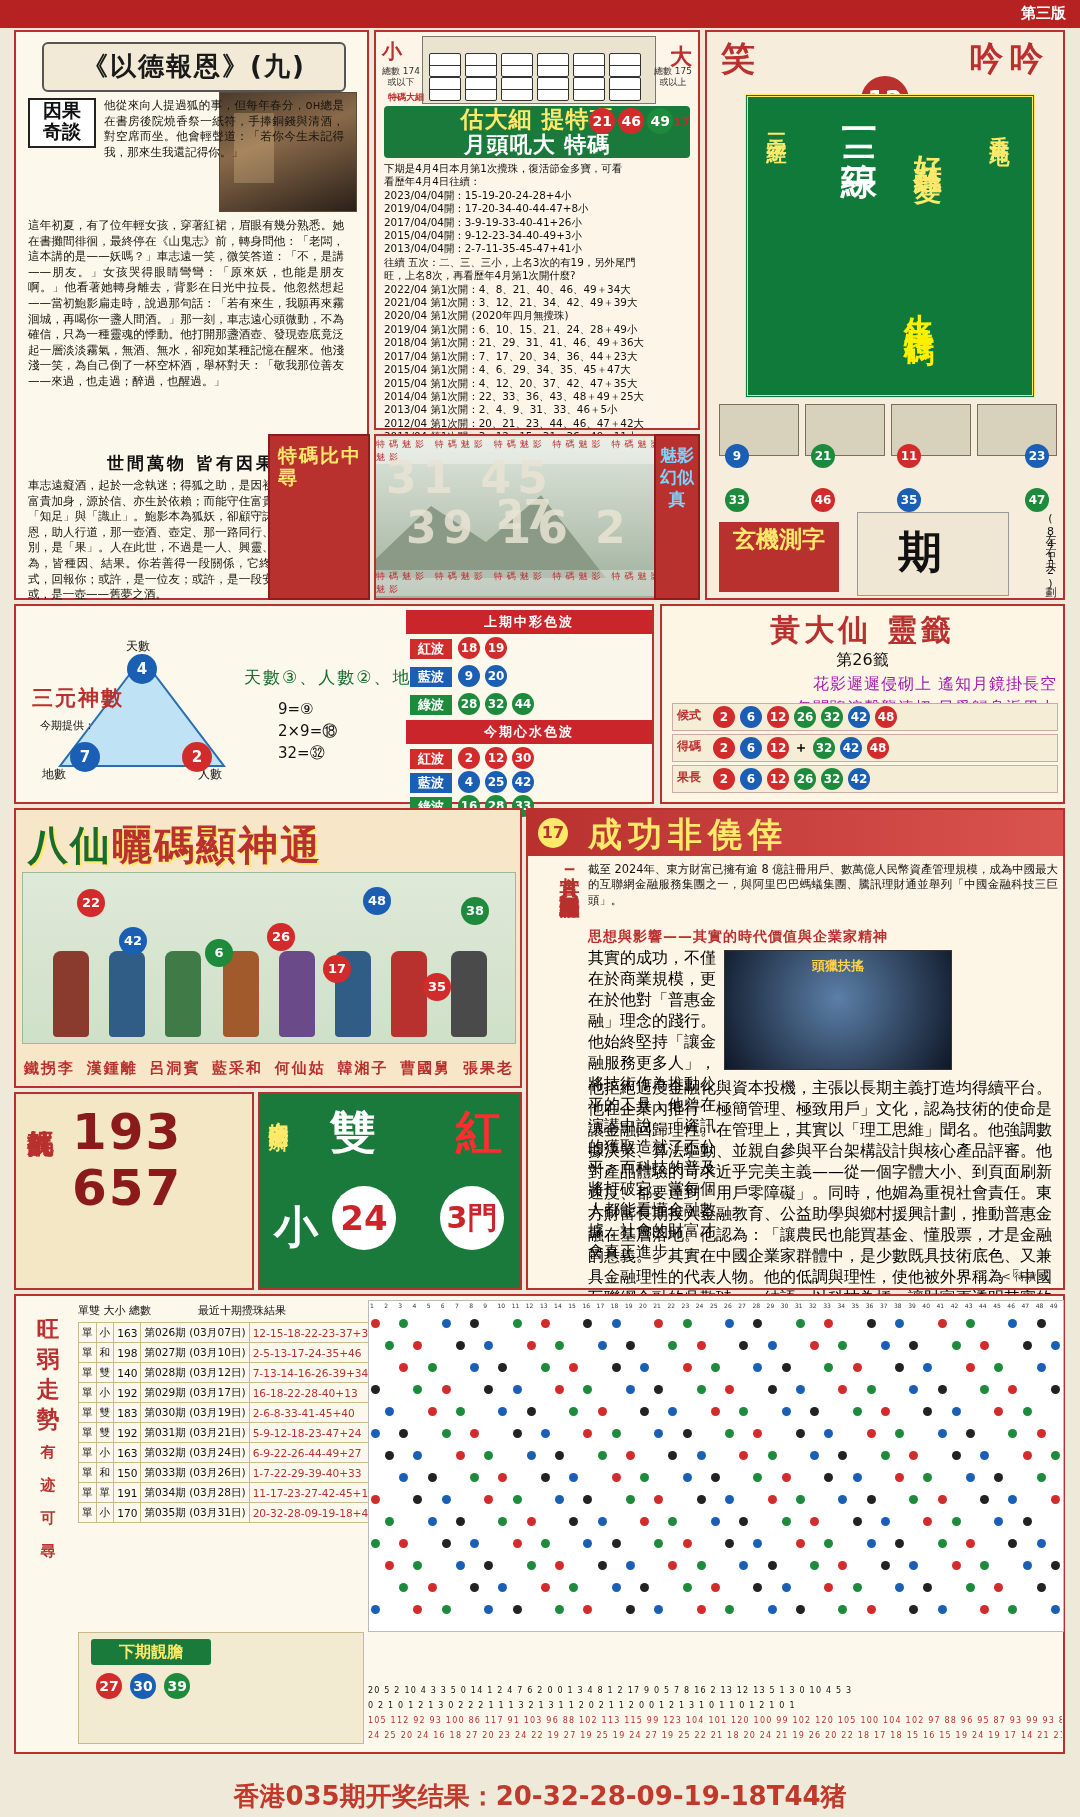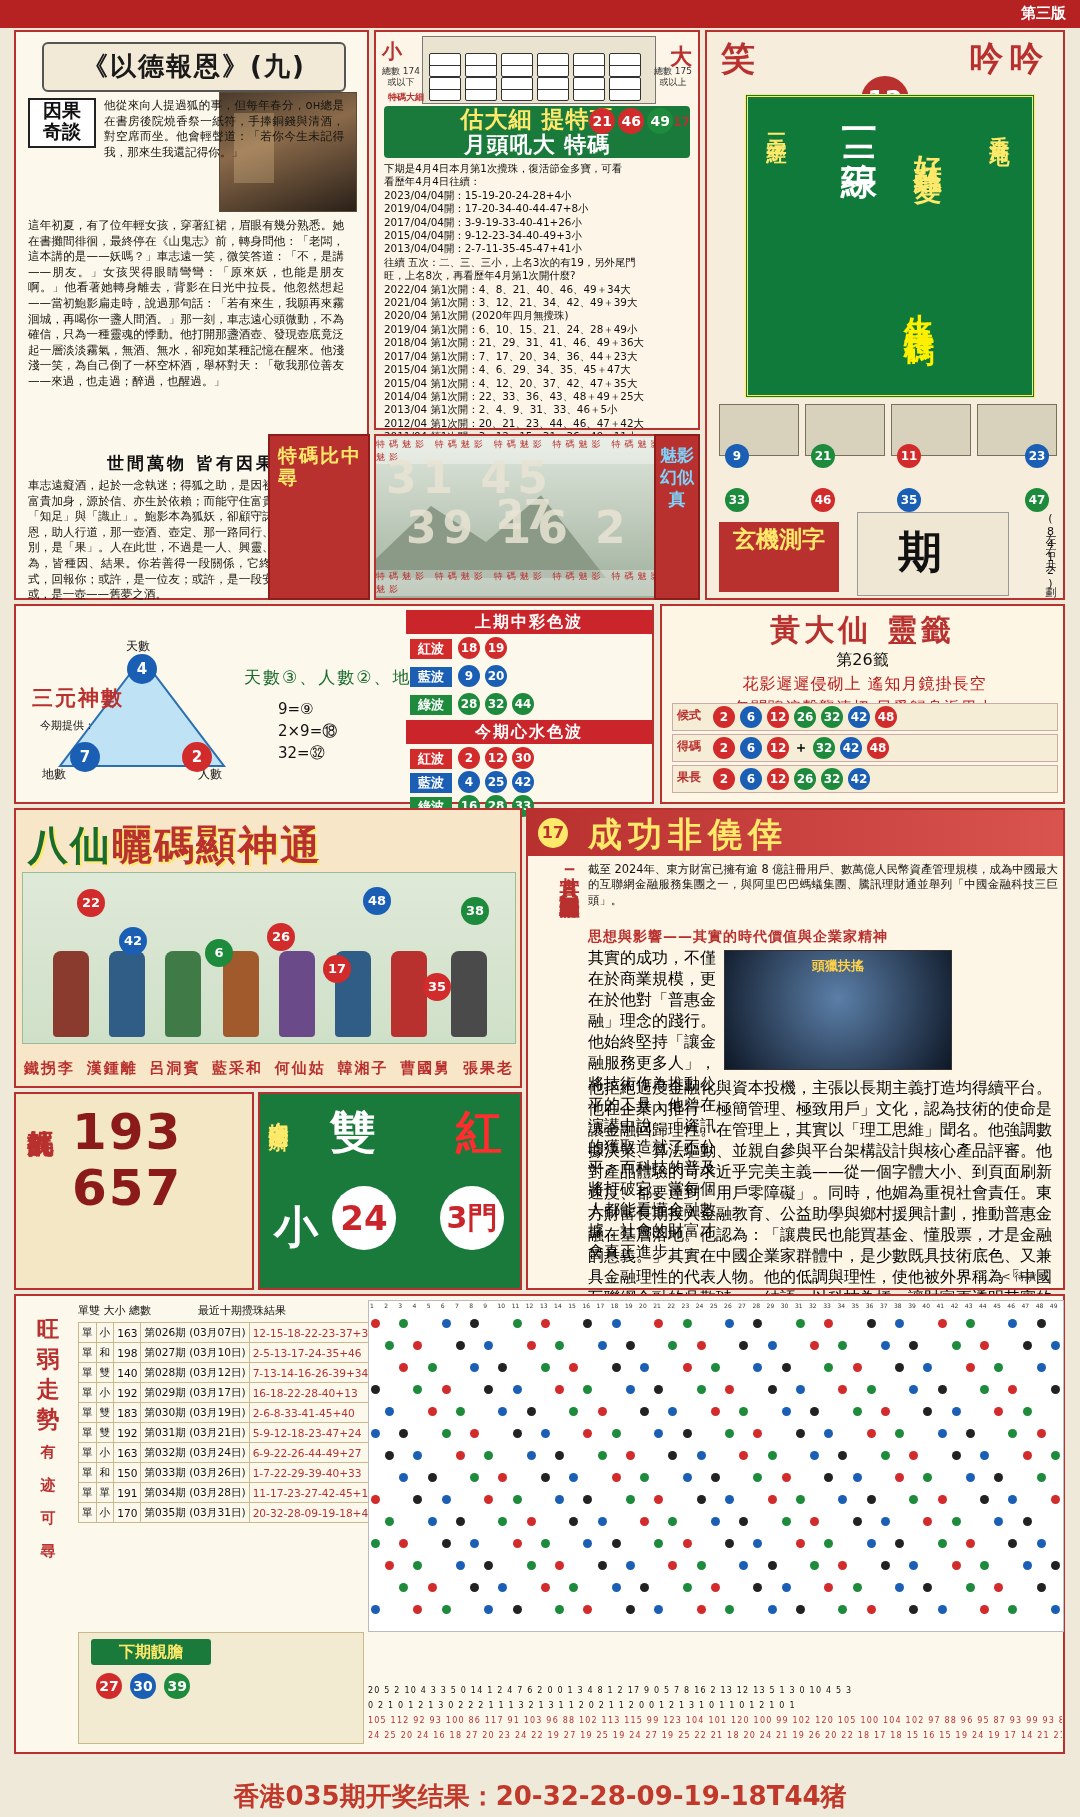--- a/index.html
+++ b/index.html
@@ -86,30 +86,30 @@
   #suanshi .ttl{position:absolute;left:240px;top:8px;width:240px;height:42px;background:#f0e7cf;border:2px solid #333;border-radius:6px;
      font-size:28px;font-weight:bold;color:#111;text-align:center;line-height:40px;letter-spacing:6px;}
   #suanshi .sub{position:absolute;left:228px;top:60px;font-size:17px;color:#1a6b2e;letter-spacing:2px;}
   #suanshi .tri{position:absolute;left:26px;top:32px;width:200px;height:150px;}
   #suanshi .tri .lbl{position:absolute;font-size:12px;color:#111;}
   #suanshi .tri .node{position:absolute;width:30px;height:30px;border-radius:50%;color:#fff;font-size:15px;font-weight:bold;text-align:center;line-height:30px;}
   #suanshi .sanyuan{position:absolute;left:16px;top:78px;font-size:21px;font-weight:bold;color:#b8312f;letter-spacing:2px;}
   #suanshi .today{position:absolute;left:24px;top:112px;font-size:11px;color:#111;}
   #suanshi .eq{position:absolute;left:262px;top:92px;font-size:15px;line-height:22px;color:#111;}
   #suanshi .colors{position:absolute;left:390px;top:4px;width:246px;height:192px;}
-  #suanshi .cbar{position:absolute;left:0;width:246px;height:24px;background:#c9252a;color:#fff;font-size:16px;font-weight:bold;text-align:center;line-height:24px;letter-spacing:2px;}
+  #suanshi .cbar{position:absolute;left:0;width:246px;height:24px;background:#c9252a;color:#fff;font-size:13px;font-weight:bold;text-align:center;line-height:24px;letter-spacing:2px;}
   #suanshi .crow{position:absolute;left:0;width:246px;height:26px;}
   #suanshi .crow .nm{position:absolute;left:4px;top:3px;width:42px;height:20px;color:#fff;font-size:13px;font-weight:bold;text-align:center;line-height:20px;}
   #suanshi .crow .bl{position:absolute;top:1px;}
   .sball{display:inline-block;width:22px;height:22px;border-radius:50%;color:#fff;font-size:12px;font-weight:bold;text-align:center;line-height:22px;margin-right:5px;}
   
   #huang{left:660px;top:604px;width:405px;height:200px;background:#fdf6e4;border:2px solid #b8312f;}
   #huang .t{position:absolute;left:0;right:0;top:4px;text-align:center;font-size:30px;font-weight:bold;color:#b8312f;letter-spacing:4px;}
   #huang .no{position:absolute;left:0;right:0;top:44px;text-align:center;font-size:16px;color:#111;}
-  #huang .poem{position:absolute;left:10px;top:66px;width:385px;font-size:16px;line-height:24px;color:#b91c1c;text-align:center;letter-spacing:1px;}
+  #huang .poem{position:absolute;left:10px;top:66px;width:385px;font-size:16px;line-height:24px;color:#a21caf;text-align:right;letter-spacing:1px;}
   #huang .rows{position:absolute;left:10px;bottom:6px;width:386px;}
   #huang .rw{position:relative;height:26px;margin-bottom:3px;background:#f5edd6;border:1px solid #caa;}
   #huang .rw .lb{position:absolute;left:4px;top:3px;font-size:12px;color:#b8312f;font-weight:bold;}
   #huang .rw .bs{position:absolute;left:40px;top:2px;}
   
   #baxian{left:14px;top:808px;width:508px;height:280px;background:#f7e7c8;border:2px solid #b8312f;}
   #baxian .ttl{position:absolute;left:12px;top:8px;font-size:40px;font-weight:bold;color:#b8312f;letter-spacing:2px;
      text-shadow:2px 2px 0 #ffe96a;}
   #baxian .ttl .y{color:#1a6b2e;}
   #baxian .scene{position:absolute;left:6px;top:62px;width:492px;height:170px;background:linear-gradient(180deg,#dfe9d8,#cfe0c8);border:1px solid #9b9;}

